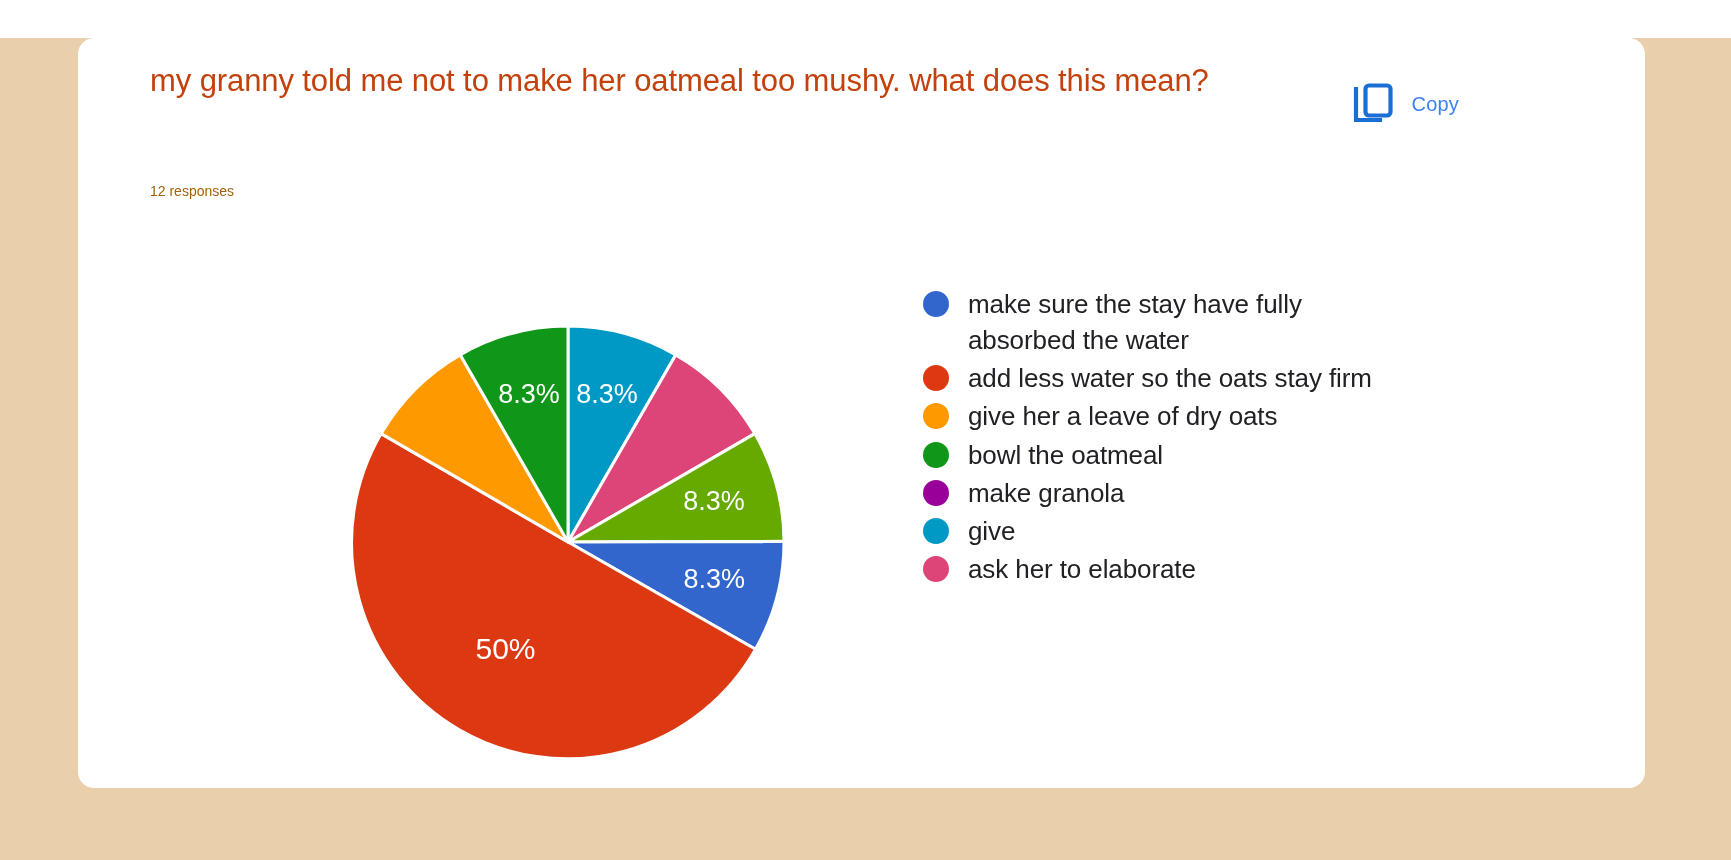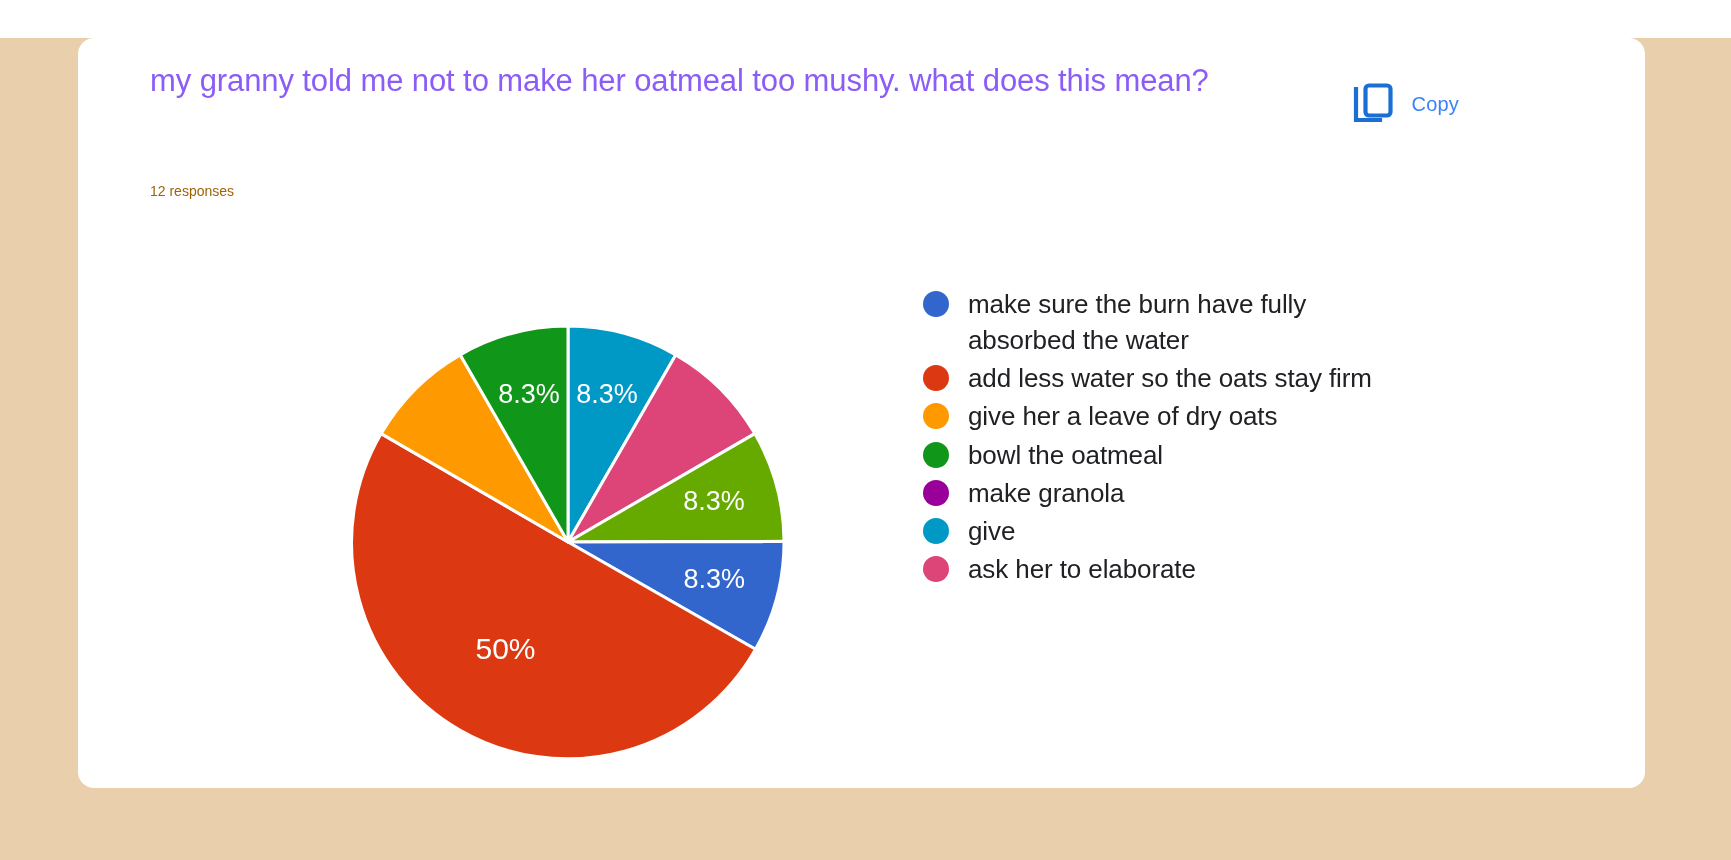--- a/index.html
+++ b/index.html
@@ -25,21 +25,21 @@
     width:1567px;height:750px;
     background:#ffffff;
     border-radius:16px;
   }
   #q-title{
     position:absolute;
     left:72px;top:22px;
     width:1180px;
     font-size:31px;
     line-height:1.37;
-    color:#8b5cf6;
+    color:#c2410c;
     letter-spacing:-0.1px;
     font-weight:400;
   }
   #responses{
     position:absolute;
     left:72px;top:144px;
     font-size:14px;
     color:#a16207;
     line-height:1.3;
   }
@@ -143,21 +143,21 @@
             <text x="366.2" y="258.6" class="slice-label">8.3%</text>
             <text x="157.5" y="328.6" class="slice-label big">50%</text>
             <text x="180.9" y="73.9" class="slice-label">8.3%</text>
           </g>
       </svg>
     </div>
 
     <div id="legend">
         <div class="legend-item">
           <span class="legend-swatch" style="background: rgb(51, 102, 204);"></span>
-          <span class="legend-text">make sure the burn have fully absorbed the water</span>
+          <span class="legend-text">make sure the stay have fully absorbed the water</span>
         </div>
         <div class="legend-item">
           <span class="legend-swatch" style="background: rgb(220, 57, 18);"></span>
           <span class="legend-text">add less water so the oats stay firm</span>
         </div>
         <div class="legend-item">
           <span class="legend-swatch" style="background: rgb(255, 153, 0);"></span>
           <span class="legend-text">give her a leave of dry oats</span>
         </div>
         <div class="legend-item">

